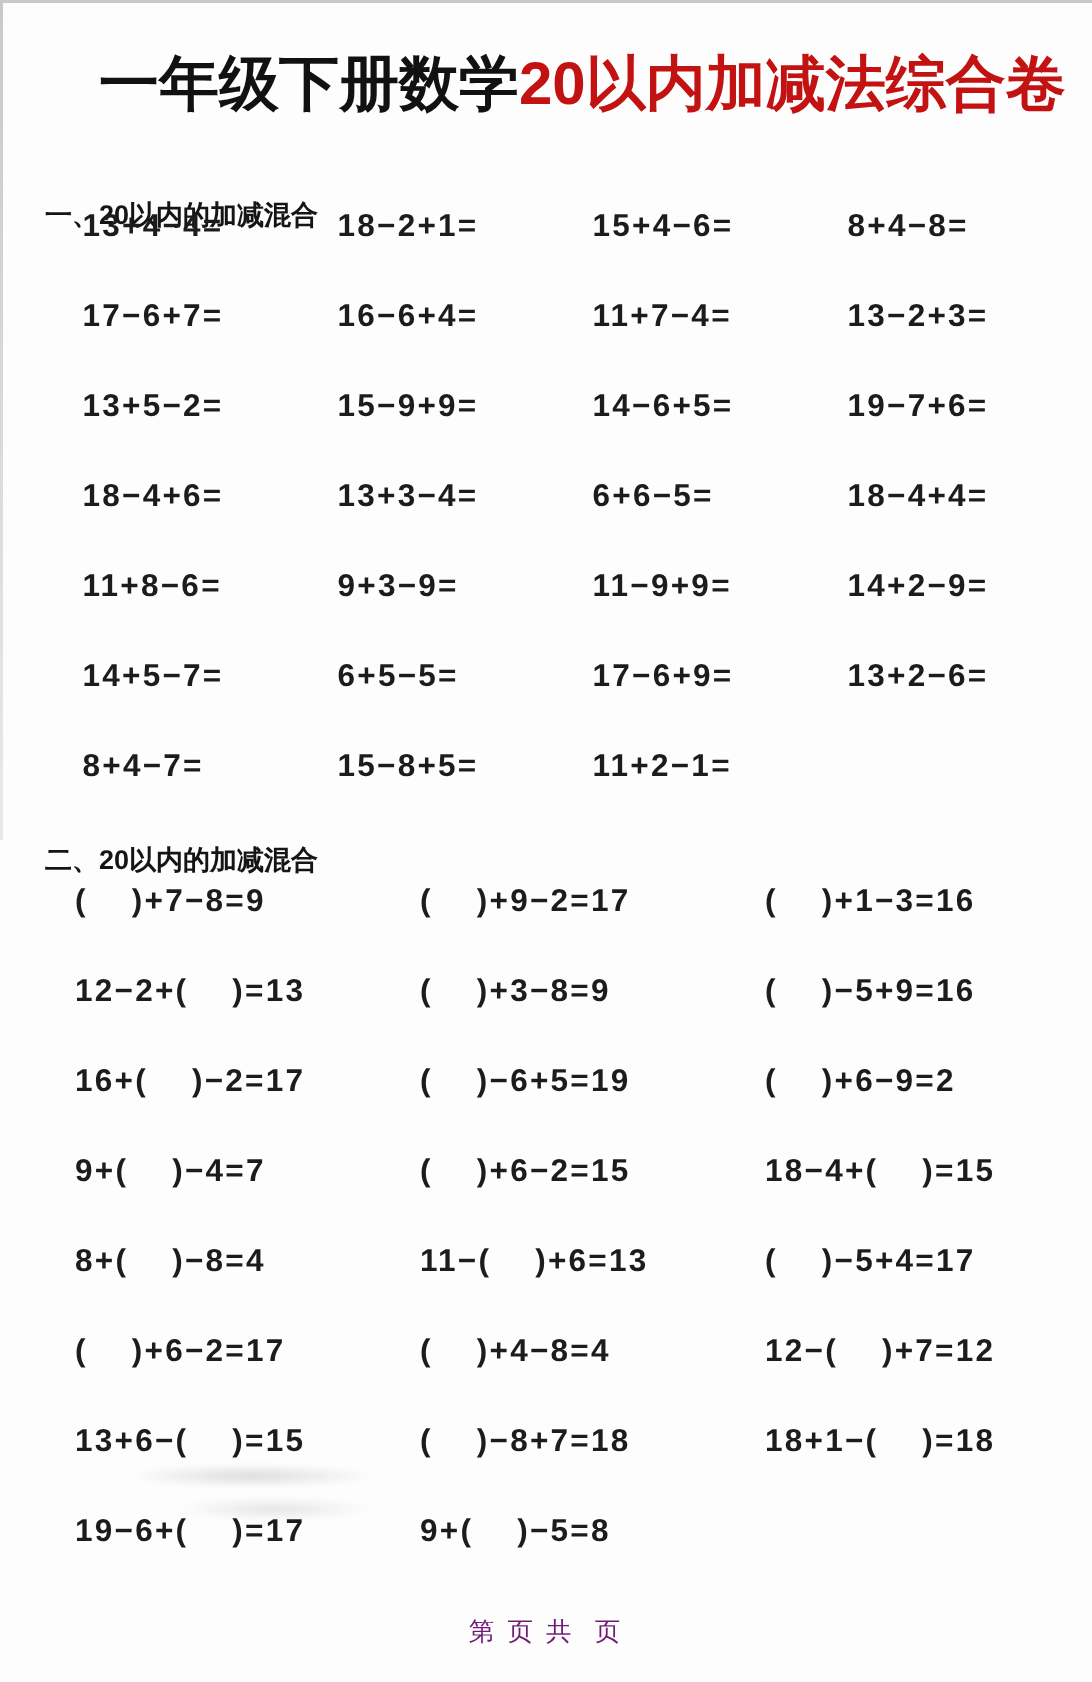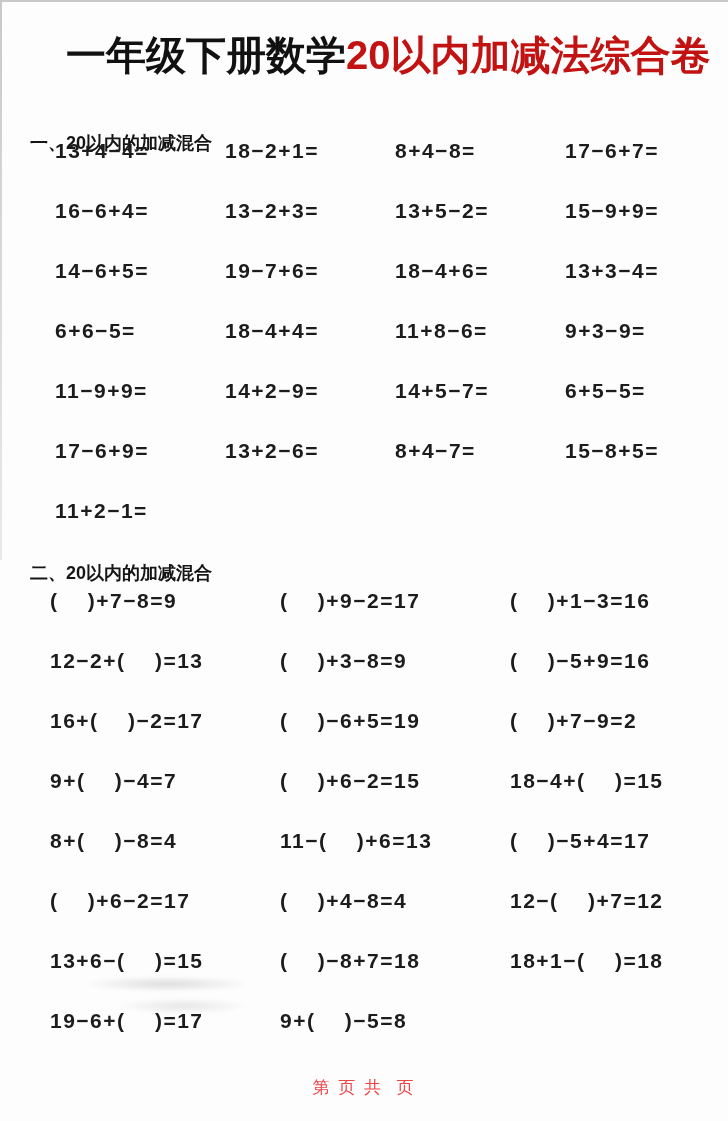--- a/index.html
+++ b/index.html
@@ -72,40 +72,42 @@
     background: radial-gradient(ellipse at center, rgba(110,110,110,0.22), rgba(110,110,110,0) 72%);
   }
   .smudge2 {
     left: 118px; top: 998px; width: 130px; height: 16px;
     background: radial-gradient(ellipse at center, rgba(110,110,110,0.16), rgba(110,110,110,0) 72%);
   }
   .footer {
     position: absolute; top: 1076px; left: 0;
     width: 728px; text-align: center;
     font-size: 17px; letter-spacing: 2px;
-    color: #ef4444; white-space: pre;
+    color: #701a75; white-space: pre;
   }
 </style>
 </head>
 <body>
 
 <div class="sheet">
   <div class="edge-top"></div>
   <div class="edge-left"></div>
 
   <h1 class="title"><span class="t-black">一年级下册数学</span><span class="t-red" style="color: rgb(194, 18, 18);">20以内加减法综合卷</span></h1>
 
   <div class="sec-head sec1-head">一、20以内的加减混合</div>
 
   <div class="grid grid1">
     <div class="cell">13+4−4=</div>
     <div class="cell">18−2+1=</div>
+    <div class="cell">15+4−6=</div>
     <div class="cell">8+4−8=</div>
     <div class="cell">17−6+7=</div>
     <div class="cell">16−6+4=</div>
+    <div class="cell">11+7−4=</div>
     <div class="cell">13−2+3=</div>
     <div class="cell">13+5−2=</div>
     <div class="cell">15−9+9=</div>
     <div class="cell">14−6+5=</div>
     <div class="cell">19−7+6=</div>
     <div class="cell">18−4+6=</div>
     <div class="cell">13+3−4=</div>
     <div class="cell">6+6−5=</div>
     <div class="cell">18−4+4=</div>
     <div class="cell">11+8−6=</div>
@@ -125,21 +127,21 @@
 
   <div class="grid grid2">
     <div class="cell">(    )+7−8=9</div>
     <div class="cell">(    )+9−2=17</div>
     <div class="cell">(    )+1−3=16</div>
     <div class="cell">12−2+(    )=13</div>
     <div class="cell">(    )+3−8=9</div>
     <div class="cell">(    )−5+9=16</div>
     <div class="cell">16+(    )−2=17</div>
     <div class="cell">(    )−6+5=19</div>
-    <div class="cell">(    )+7−9=2</div>
+    <div class="cell">(    )+6−9=2</div>
     <div class="cell">9+(    )−4=7</div>
     <div class="cell">(    )+6−2=15</div>
     <div class="cell">18−4+(    )=15</div>
     <div class="cell">8+(    )−8=4</div>
     <div class="cell">11−(    )+6=13</div>
     <div class="cell">(    )−5+4=17</div>
     <div class="cell">(    )+6−2=17</div>
     <div class="cell">(    )+4−8=4</div>
     <div class="cell">12−(    )+7=12</div>
     <div class="cell">13+6−(    )=15</div>

